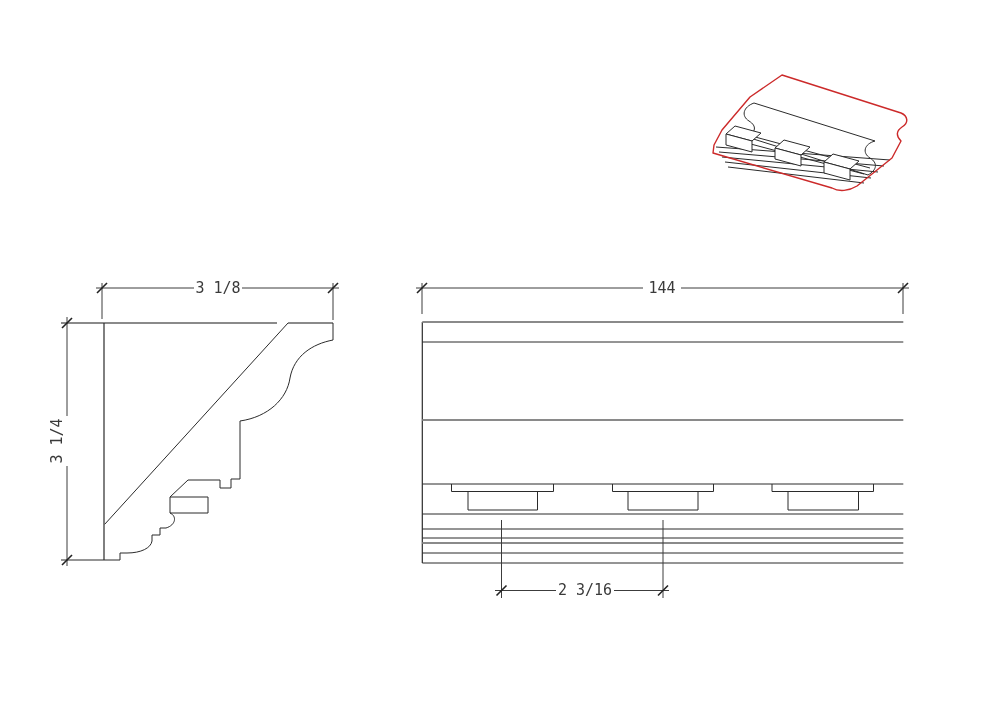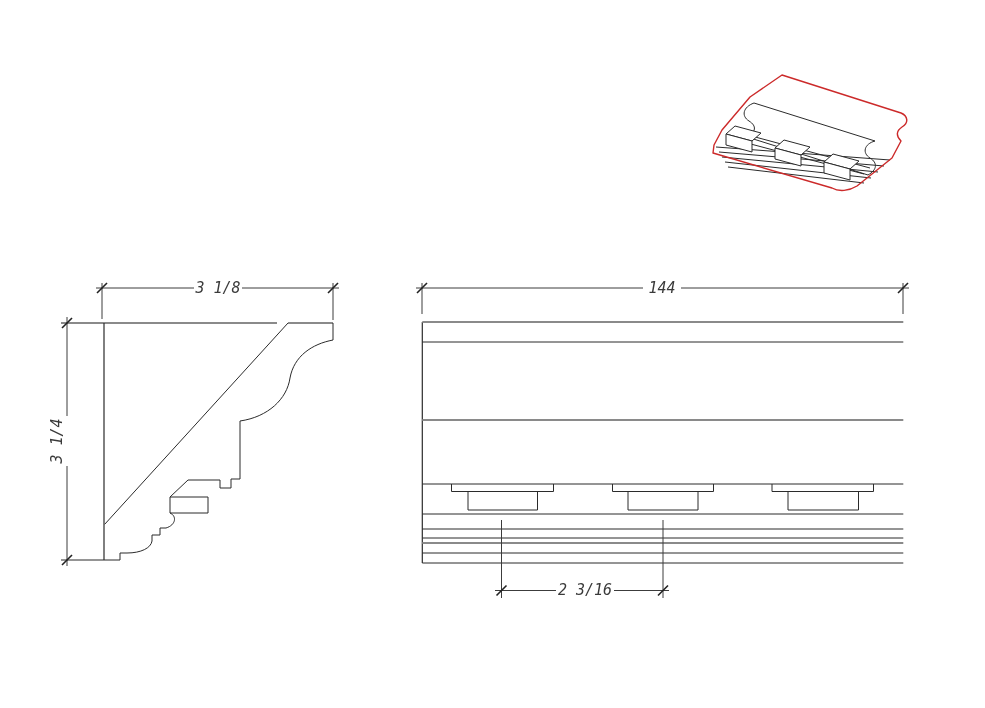--- a/index.html
+++ b/index.html
@@ -1,16 +1,16 @@
 <!DOCTYPE html>
 <html><head>
 <meta charset="utf-8">
 <style>
   html,body{margin:0;padding:0;background:#ffffff;}
-  .stage{position:relative;width:985px;height:708px;background:#ffffff;overflow:hidden;font-style:italic;}
+  .stage{position:relative;width:985px;height:708px;background:#ffffff;overflow:hidden;}
   svg{display:block;}
   .thin   {stroke:#2b2b2b;stroke-width:1;fill:none;}
   .thin12 {stroke:#2b2b2b;stroke-width:1.2;fill:none;}
   .thick  {stroke:#8a8a8a;stroke-width:2;fill:none;}
   .dim    {stroke:#3c3c3c;stroke-width:1;fill:none;}
   .tick   {stroke:#222222;stroke-width:1.6;fill:none;}
   .red    {stroke:#cc2a2a;stroke-width:1.4;fill:none;stroke-linejoin:round;}
   .blk    {stroke:#2b2b2b;stroke-width:1;fill:none;stroke-linejoin:round;}
   .blkf   {stroke:#2b2b2b;stroke-width:1;fill:#ffffff;stroke-linejoin:round;}
   .dimtext{font-family:"DejaVu Sans Mono","Liberation Mono",monospace;font-size:15px;fill:#3a3a3a;}

